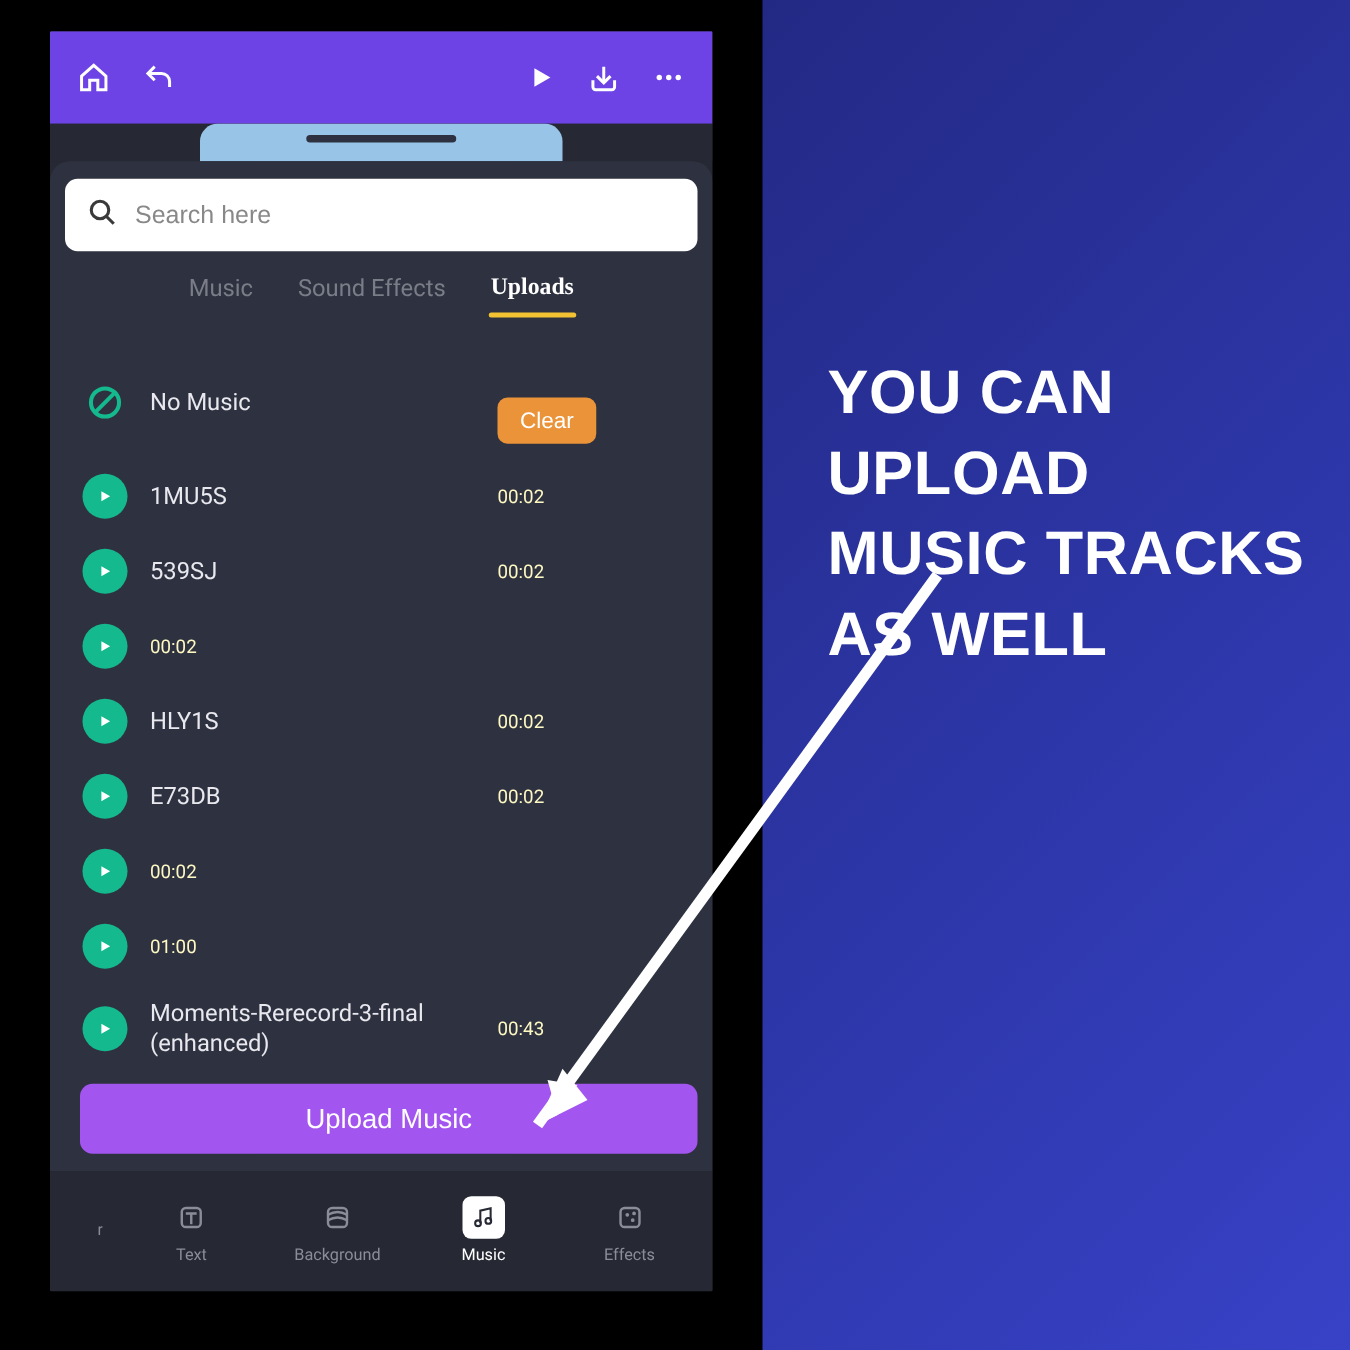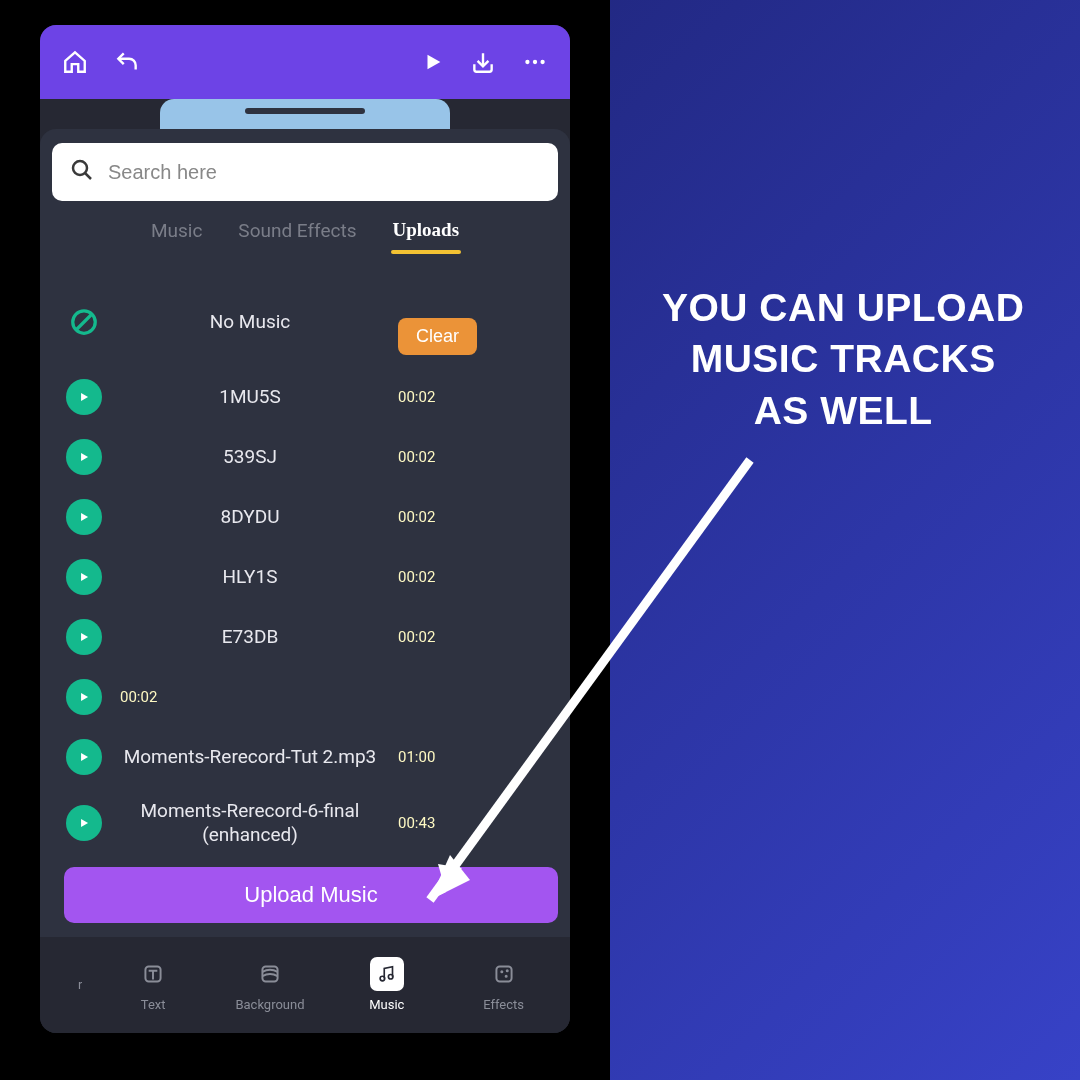--- a/index.html
+++ b/index.html
@@ -19,21 +19,21 @@
     height: 1080px;
     background: #000;
     display: flex;
     justify-content: center;
     align-items: flex-start;
   }
   .phone {
     width: 530px;
     margin-top: 25px;
     background: #262833;
-    border-radius: 16px;
+    border-radius: 1px;
     overflow: hidden;
     display: flex;
     flex-direction: column;
   }
   .topbar {
     background: #6d43e6;
     height: 74px;
     display: flex;
     align-items: center;
     justify-content: space-between;
@@ -151,21 +151,20 @@
     justify-content: center;
     flex-shrink: 0;
   }
   .no-music-icon svg { stroke: #14b98d; fill: none; stroke-width: 2.6; }
   .track-title {
     flex: 1;
     color: #e8e8ee;
     font-size: 19px;
     line-height: 1.25;
     max-width: 260px;
-    text-align: center;
   }
   .track-time {
     color: #fef9c3;
     font-size: 15px;
     flex-shrink: 0;
   }
   .clear-btn {
     background: #eb9338;
     color: #fff;
     font-size: 18px;
@@ -217,25 +216,24 @@
   .nav-item.active .nav-icon { background: #fff; }
   .nav-item.active .nav-icon svg { stroke: #262833; }
   .nav-icon svg { stroke: #8a8d98; fill: none; stroke-width: 1.8; }
 
   .callout {
     position: absolute;
     left: 662px;
     top: 282px;
     color: #fff;
     font-weight: 800;
-    font-size: 39px;
+    font-size: 49px;
     line-height: 1.32;
     letter-spacing: 0.5px;
     font-family: 'Arial Black', Arial, sans-serif;
-    text-align: center;
   }
   .arrow {
     position: absolute;
     left: 390px;
     top: 450px;
     pointer-events: none;
   }
 </style>
 </head>
 <body>
@@ -334,21 +332,20 @@
             </span>
           <div class="track-title">539SJ</div>
           <div class="track-time">00:02</div>
         </div>
         <div class="track-row">
           <span class="play-btn">
               <svg width="14" height="14" viewBox="0 0 24 24">
                 <path d="M7 5 L19 12 L7 19 Z"></path>
               </svg>
             </span>
-          <div class="track-title">8DYDU</div>
           <div class="track-time">00:02</div>
         </div>
         <div class="track-row">
           <span class="play-btn">
               <svg width="14" height="14" viewBox="0 0 24 24">
                 <path d="M7 5 L19 12 L7 19 Z"></path>
               </svg>
             </span>
           <div class="track-title">HLY1S</div>
           <div class="track-time">00:02</div>
@@ -369,30 +366,29 @@
               </svg>
             </span>
           <div class="track-time">00:02</div>
         </div>
         <div class="track-row">
           <span class="play-btn">
               <svg width="14" height="14" viewBox="0 0 24 24">
                 <path d="M7 5 L19 12 L7 19 Z"></path>
               </svg>
             </span>
-          <div class="track-title">Moments-Rerecord-Tut 2.mp3</div>
           <div class="track-time">01:00</div>
         </div>
         <div class="track-row">
           <span class="play-btn">
               <svg width="14" height="14" viewBox="0 0 24 24">
                 <path d="M7 5 L19 12 L7 19 Z"></path>
               </svg>
             </span>
-          <div class="track-title">Moments-Rerecord-6-final (enhanced)</div>
+          <div class="track-title">Moments-Rerecord-3-final (enhanced)</div>
           <div class="track-time">00:43</div>
         </div>
 
       </div>
 
       <button class="upload-btn">Upload Music</button>
 
     </div>
 
     <div class="bottom-nav">

